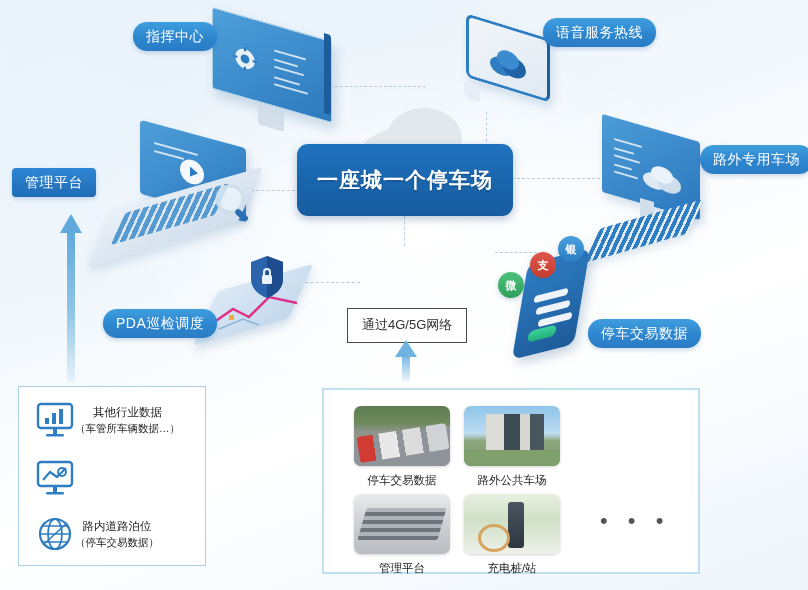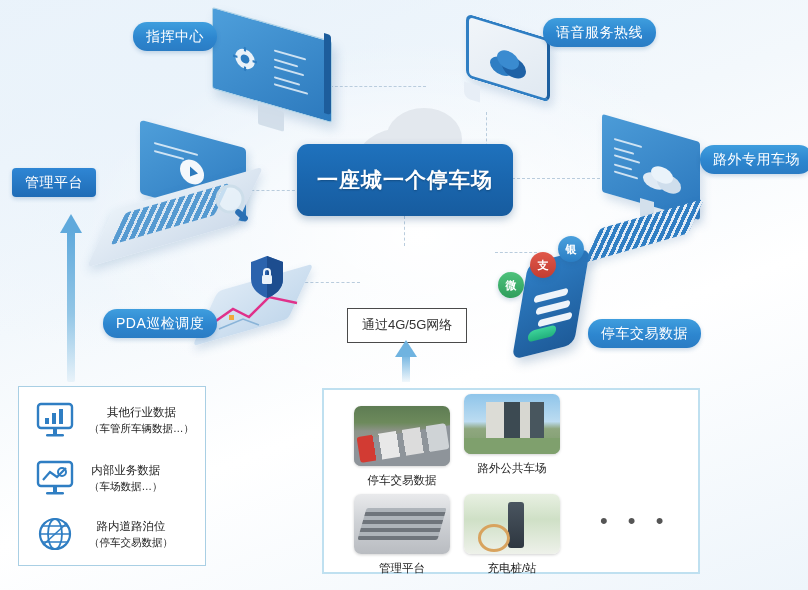--- a/index.html
+++ b/index.html
@@ -155,21 +155,21 @@
     background:linear-gradient(180deg,#6fb3e0 0%,rgba(190,220,240,.2) 100%);}
   .uparrow2 .head{position:absolute;left:0;top:0;width:0;height:0;
     border-left:11px solid transparent;border-right:11px solid transparent;
     border-bottom:17px solid #6fb3e0;}
 
   
   .panel{position:absolute;background:#fff;border:1px solid #a9cfe4;}
   .datapanel{left:18px;top:386px;width:186px;height:178px;}
   .scenepanel{left:322px;top:388px;width:374px;height:182px;border:2px solid #bfe0f0;}
 
-  .drow{position:absolute;display:flex;align-items:center;gap:14px;}
+  .drow{position:absolute;display:flex;align-items:center;gap:0;}
   .dicon{width:40px;height:38px;flex:0 0 40px;}
   .dtext{display:flex;flex-direction:column;align-items:center;line-height:1.45;}
   .dtext .a{font-size:11.5px;color:#222;white-space:nowrap;}
   .dtext .b{font-size:10.5px;color:#222;white-space:nowrap;}
 
   .scene{position:absolute;width:96px;}
   .thumb{width:96px;height:60px;border-radius:7px;overflow:hidden;
     box-shadow:0 1px 3px rgba(0,0,0,.18);position:relative;}
   .scene .cap{margin-top:7px;text-align:center;font-size:11.5px;color:#222;white-space:nowrap;}
   .dots{position:absolute;left:600px;top:508px;font-size:22px;color:#555;letter-spacing:7px;}
@@ -359,24 +359,20 @@
     <div class="drow" style="left:16px;top:72px;">
       <span class="dicon">
         <svg viewBox="0 0 40 38" width="40" height="38">
             <rect x="3" y="3" width="34" height="24" rx="3" fill="none" stroke="#2f7ec3" stroke-width="2.4"></rect>
             <path d="M8 21 L15 13 L22 18 L31 9" stroke="#2f7ec3" stroke-width="2.2" fill="none"></path>
             <circle cx="27" cy="13" r="4" fill="none" stroke="#2f7ec3" stroke-width="2"></circle>
             <rect x="18" y="27" width="4" height="6" fill="#2f7ec3"></rect>
             <rect x="11" y="33" width="18" height="2.6" rx="1.3" fill="#2f7ec3"></rect>
           </svg>
       </span>
-      <span class="dtext">
-        <span class="a">内部业务数据</span>
-        <span class="b">（车场数据…）</span>
-      </span>
     </div>
 
     <div class="drow" style="left:16px;top:128px;">
       <span class="dicon">
         <svg viewBox="0 0 40 38" width="40" height="38">
             <circle cx="20" cy="19" r="15" fill="none" stroke="#2f7ec3" stroke-width="2.2"></circle>
             <ellipse cx="20" cy="19" rx="7" ry="15" fill="none" stroke="#2f7ec3" stroke-width="1.8"></ellipse>
             <path d="M5 19 H35 M7 11 H33 M7 27 H33" stroke="#2f7ec3" stroke-width="1.6"></path>
             <path d="M8 30 L32 8" stroke="#2f7ec3" stroke-width="1.6"></path>
           </svg>
@@ -386,21 +382,21 @@
         <span class="b">（停车交易数据）</span>
       </span>
     </div>
   </div>
 
   <div class="panel scenepanel">
     <div class="scene" style="left:30px;top:16px;">
       <div class="thumb t-street"></div>
       <div class="cap">停车交易数据</div>
     </div>
-    <div class="scene" style="left:140px;top:4px;">
+    <div class="scene" style="left:140px;top:16px;">
       <div class="thumb t-bldg"></div>
       <div class="cap">路外公共车场</div>
     </div>
     <div class="scene" style="left:30px;top:104px;">
       <div class="thumb t-garage"></div>
       <div class="cap">管理平台</div>
     </div>
     <div class="scene" style="left:140px;top:104px;">
       <div class="thumb t-charge"></div>
       <div class="cap">充电桩/站</div>

